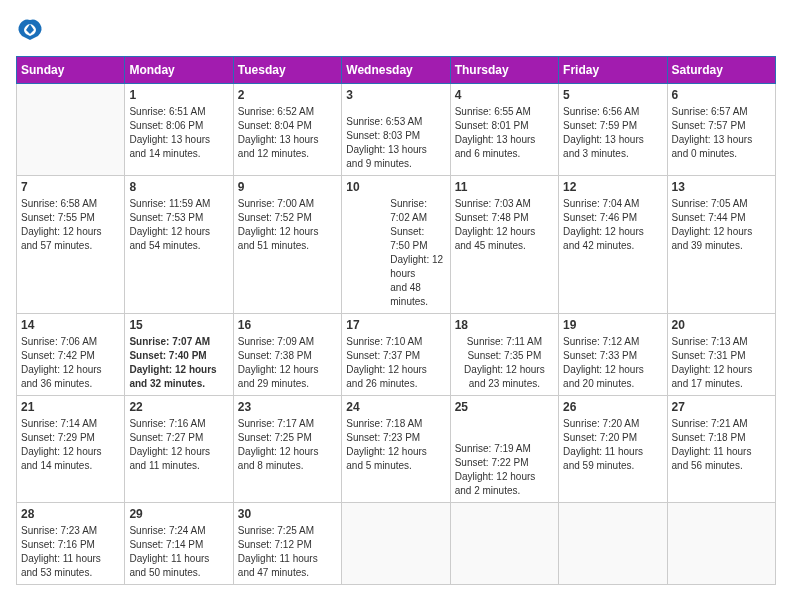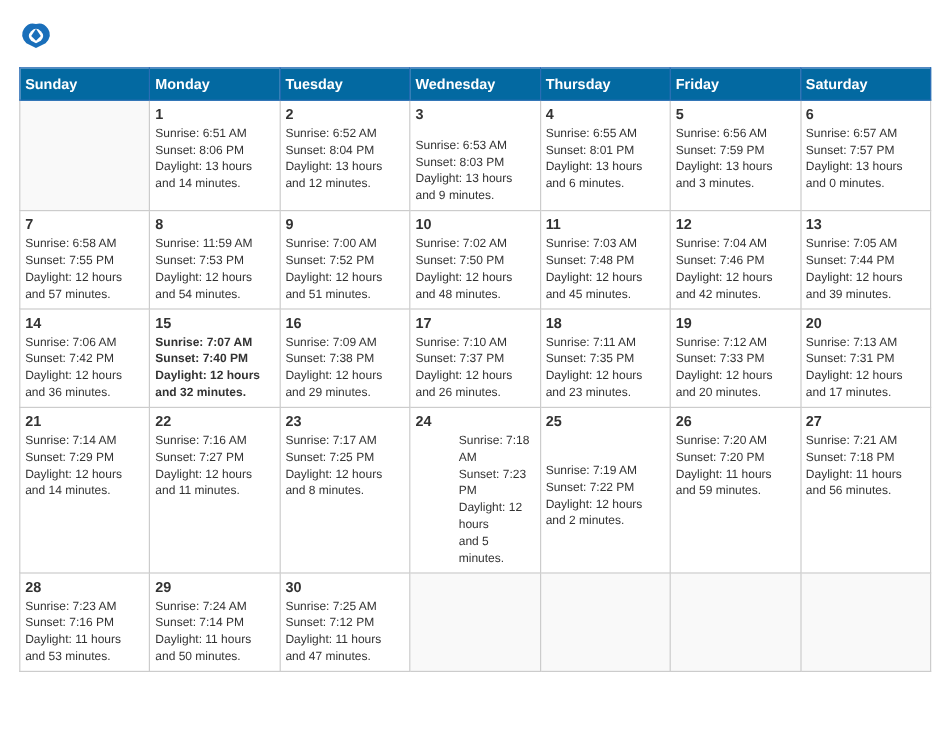--- a/index.html
+++ b/index.html
@@ -43,21 +43,21 @@
     .location {
       font-size: 15px;
       color: #555;
     }
     .calendar {
       width: 100%;
       border-collapse: collapse;
       font-size: 11px;
     }
     .calendar th {
-      background-color: #0369a1;
+      background-color: #a21caf;
       color: #fff;
       padding: 6px 4px;
       text-align: left;
       font-size: 12px;
       font-weight: bold;
       border: 1px solid #2a6db5;
     }
     .calendar td {
       border: 1px solid #ccc;
       vertical-align: top;
@@ -177,21 +177,21 @@
         </td>
         <td>
           <div class="day-number">9</div>
           <div class="cell-info" style="white-space: pre-line;">Sunrise: 7:00 AM
 Sunset: 7:52 PM
 Daylight: 12 hours
 and 51 minutes.</div>
         </td>
         <td>
           <div class="day-number">10</div>
-          <div class="cell-info" style="white-space: pre-line;">Sunrise: 7:02 AM
+          <div class="cell-info" style="white-space: pre-line; margin-left: 44px;">Sunrise: 7:02 AM
 Sunset: 7:50 PM
 Daylight: 12 hours
 and 48 minutes.</div>
         </td>
         <td>
           <div class="day-number">11</div>
           <div class="cell-info" style="white-space: pre-line;">Sunrise: 7:03 AM
 Sunset: 7:48 PM
 Daylight: 12 hours
 and 45 minutes.</div>
@@ -235,21 +235,21 @@
         </td>
         <td>
           <div class="day-number">17</div>
           <div class="cell-info" style="white-space: pre-line;">Sunrise: 7:10 AM
 Sunset: 7:37 PM
 Daylight: 12 hours
 and 26 minutes.</div>
         </td>
         <td>
           <div class="day-number">18</div>
-          <div class="cell-info" style="white-space: pre-line;">Sunrise: 7:11 AM
+          <div class="cell-info" style="white-space: pre-line; text-align: center;">Sunrise: 7:11 AM
 Sunset: 7:35 PM
 Daylight: 12 hours
 and 23 minutes.</div>
         </td>
         <td>
           <div class="day-number">19</div>
           <div class="cell-info" style="white-space: pre-line;">Sunrise: 7:12 AM
 Sunset: 7:33 PM
 Daylight: 12 hours
 and 20 minutes.</div>
@@ -279,21 +279,21 @@
         </td>
         <td>
           <div class="day-number">23</div>
           <div class="cell-info" style="white-space: pre-line;">Sunrise: 7:17 AM
 Sunset: 7:25 PM
 Daylight: 12 hours
 and 8 minutes.</div>
         </td>
         <td>
           <div class="day-number">24</div>
-          <div class="cell-info" style="white-space: pre-line; margin-left: 36px;">Sunrise: 7:18 AM
+          <div class="cell-info" style="white-space: pre-line;">Sunrise: 7:18 AM
 Sunset: 7:23 PM
 Daylight: 12 hours
 and 5 minutes.</div>
         </td>
         <td>
           <div class="day-number">25</div>
           <div class="cell-info" style="white-space: pre-line; margin-top: 28px;">Sunrise: 7:19 AM
 Sunset: 7:22 PM
 Daylight: 12 hours
 and 2 minutes.</div>

